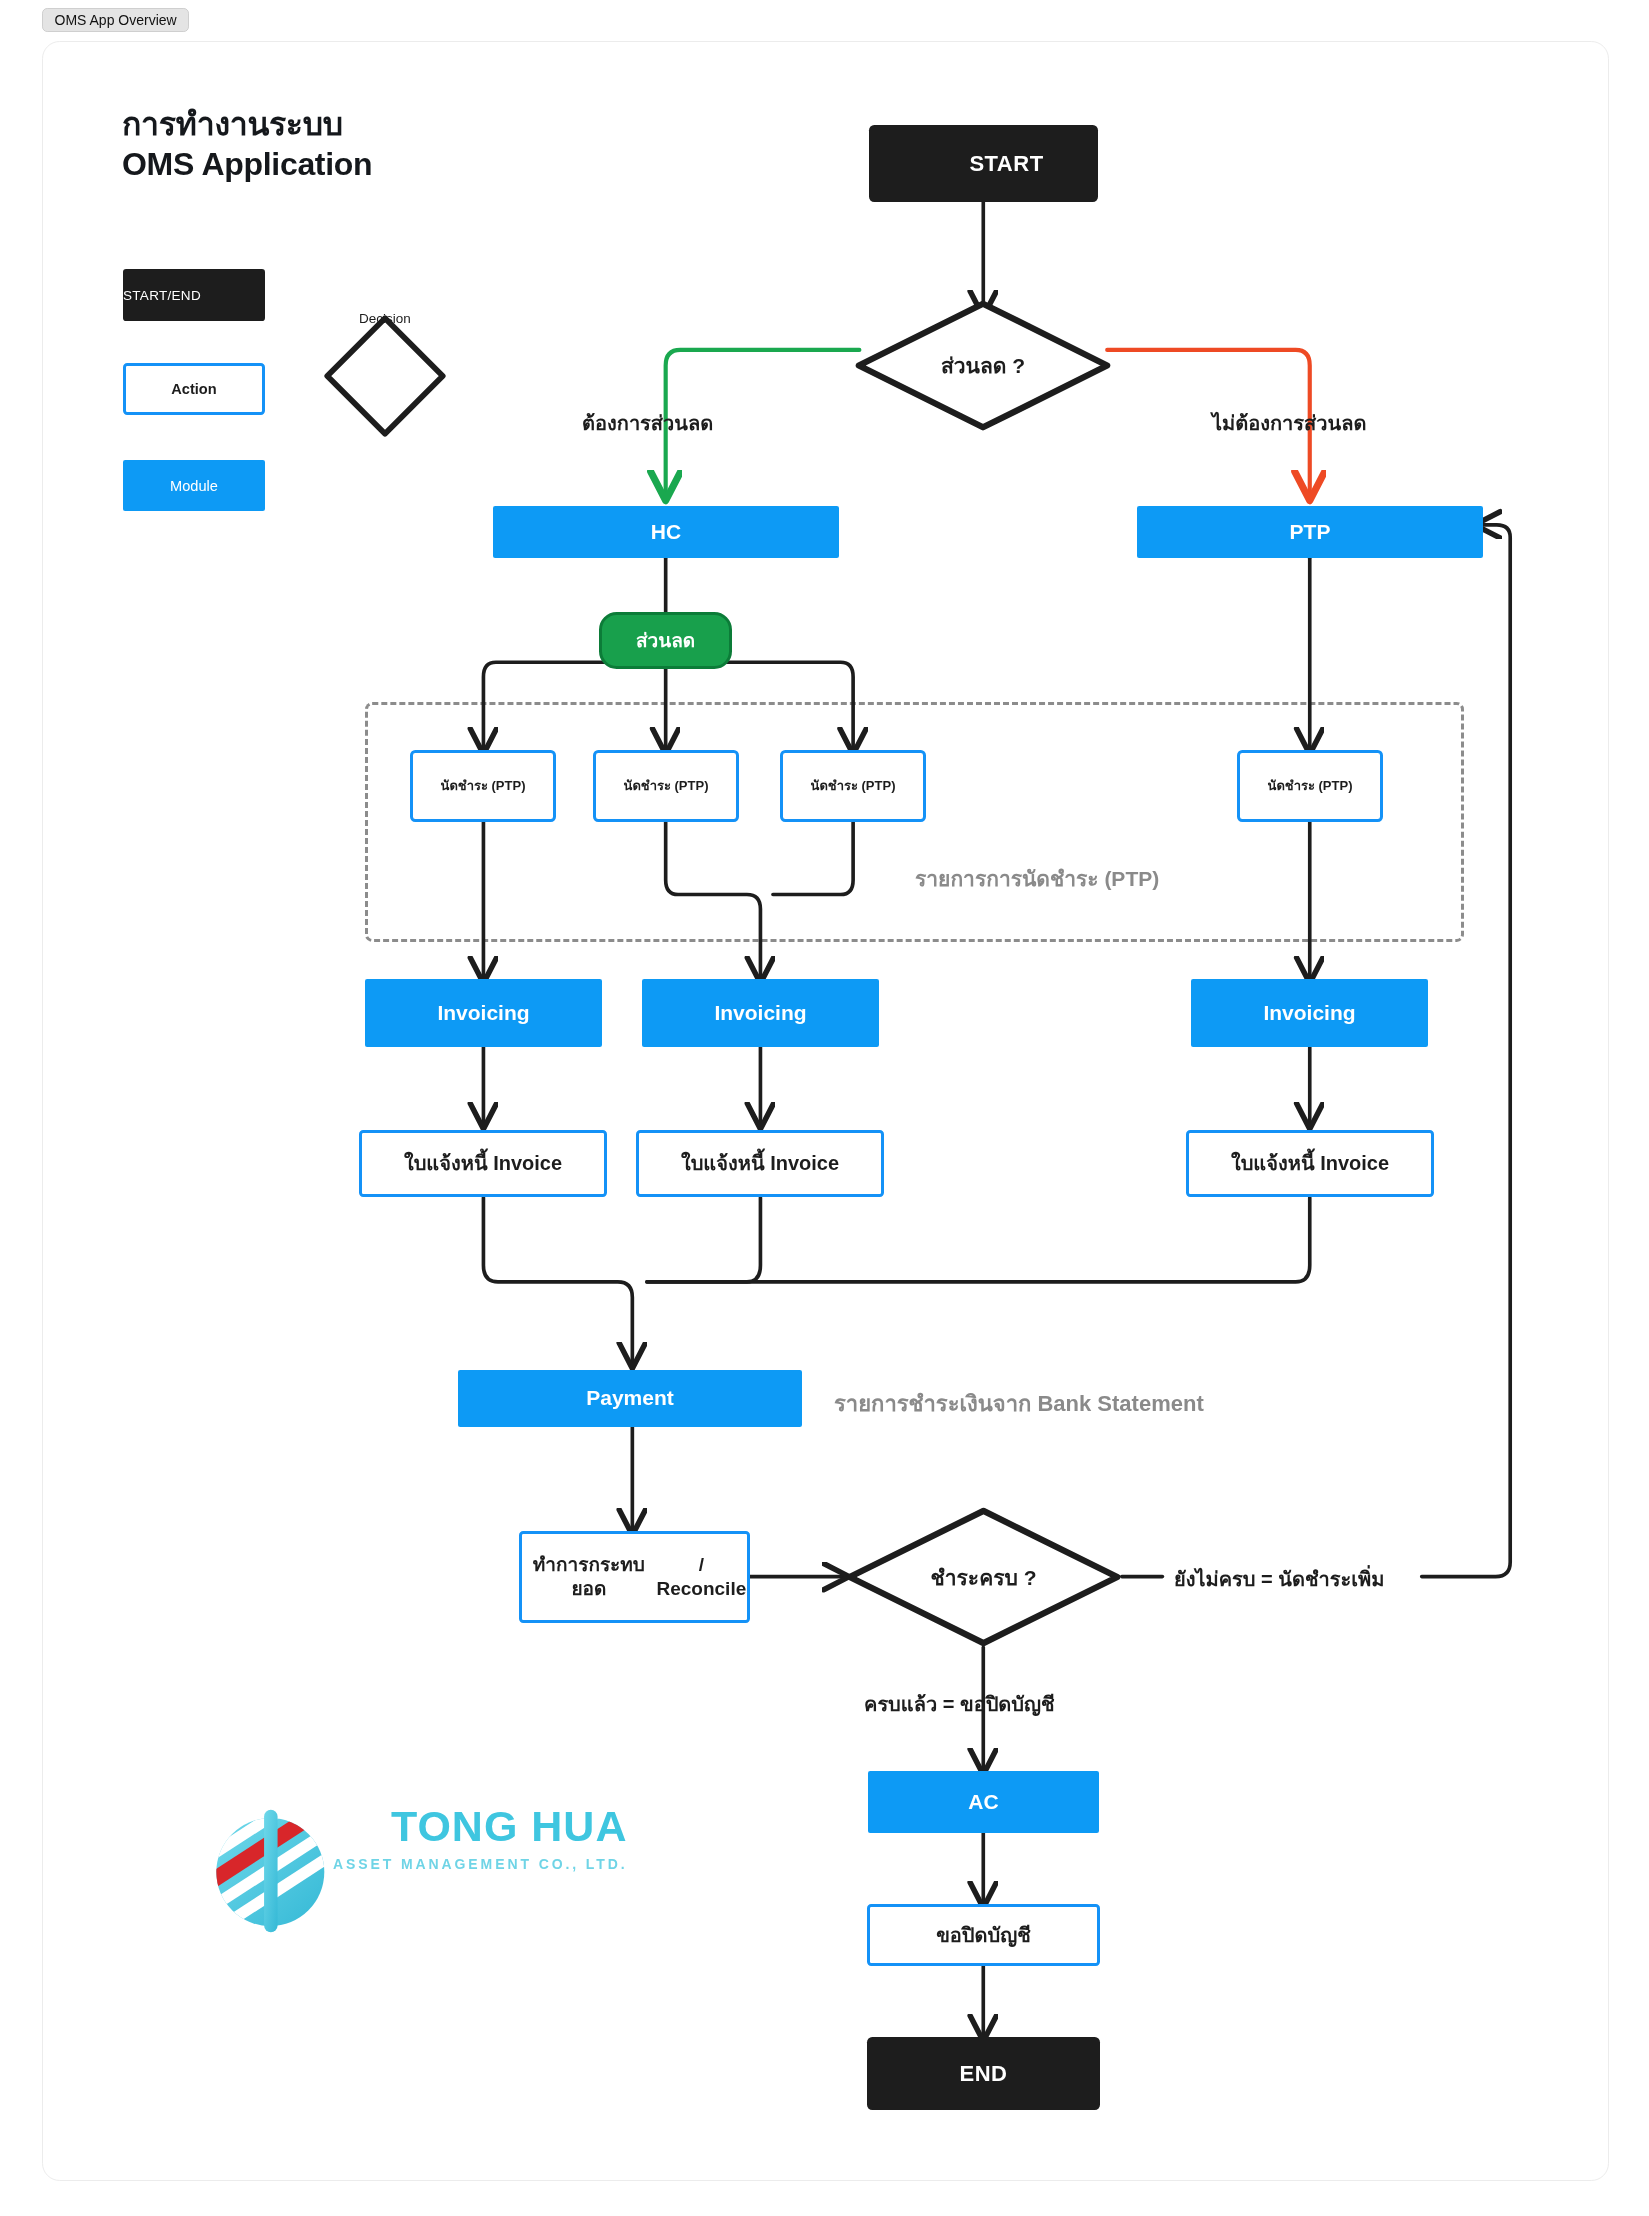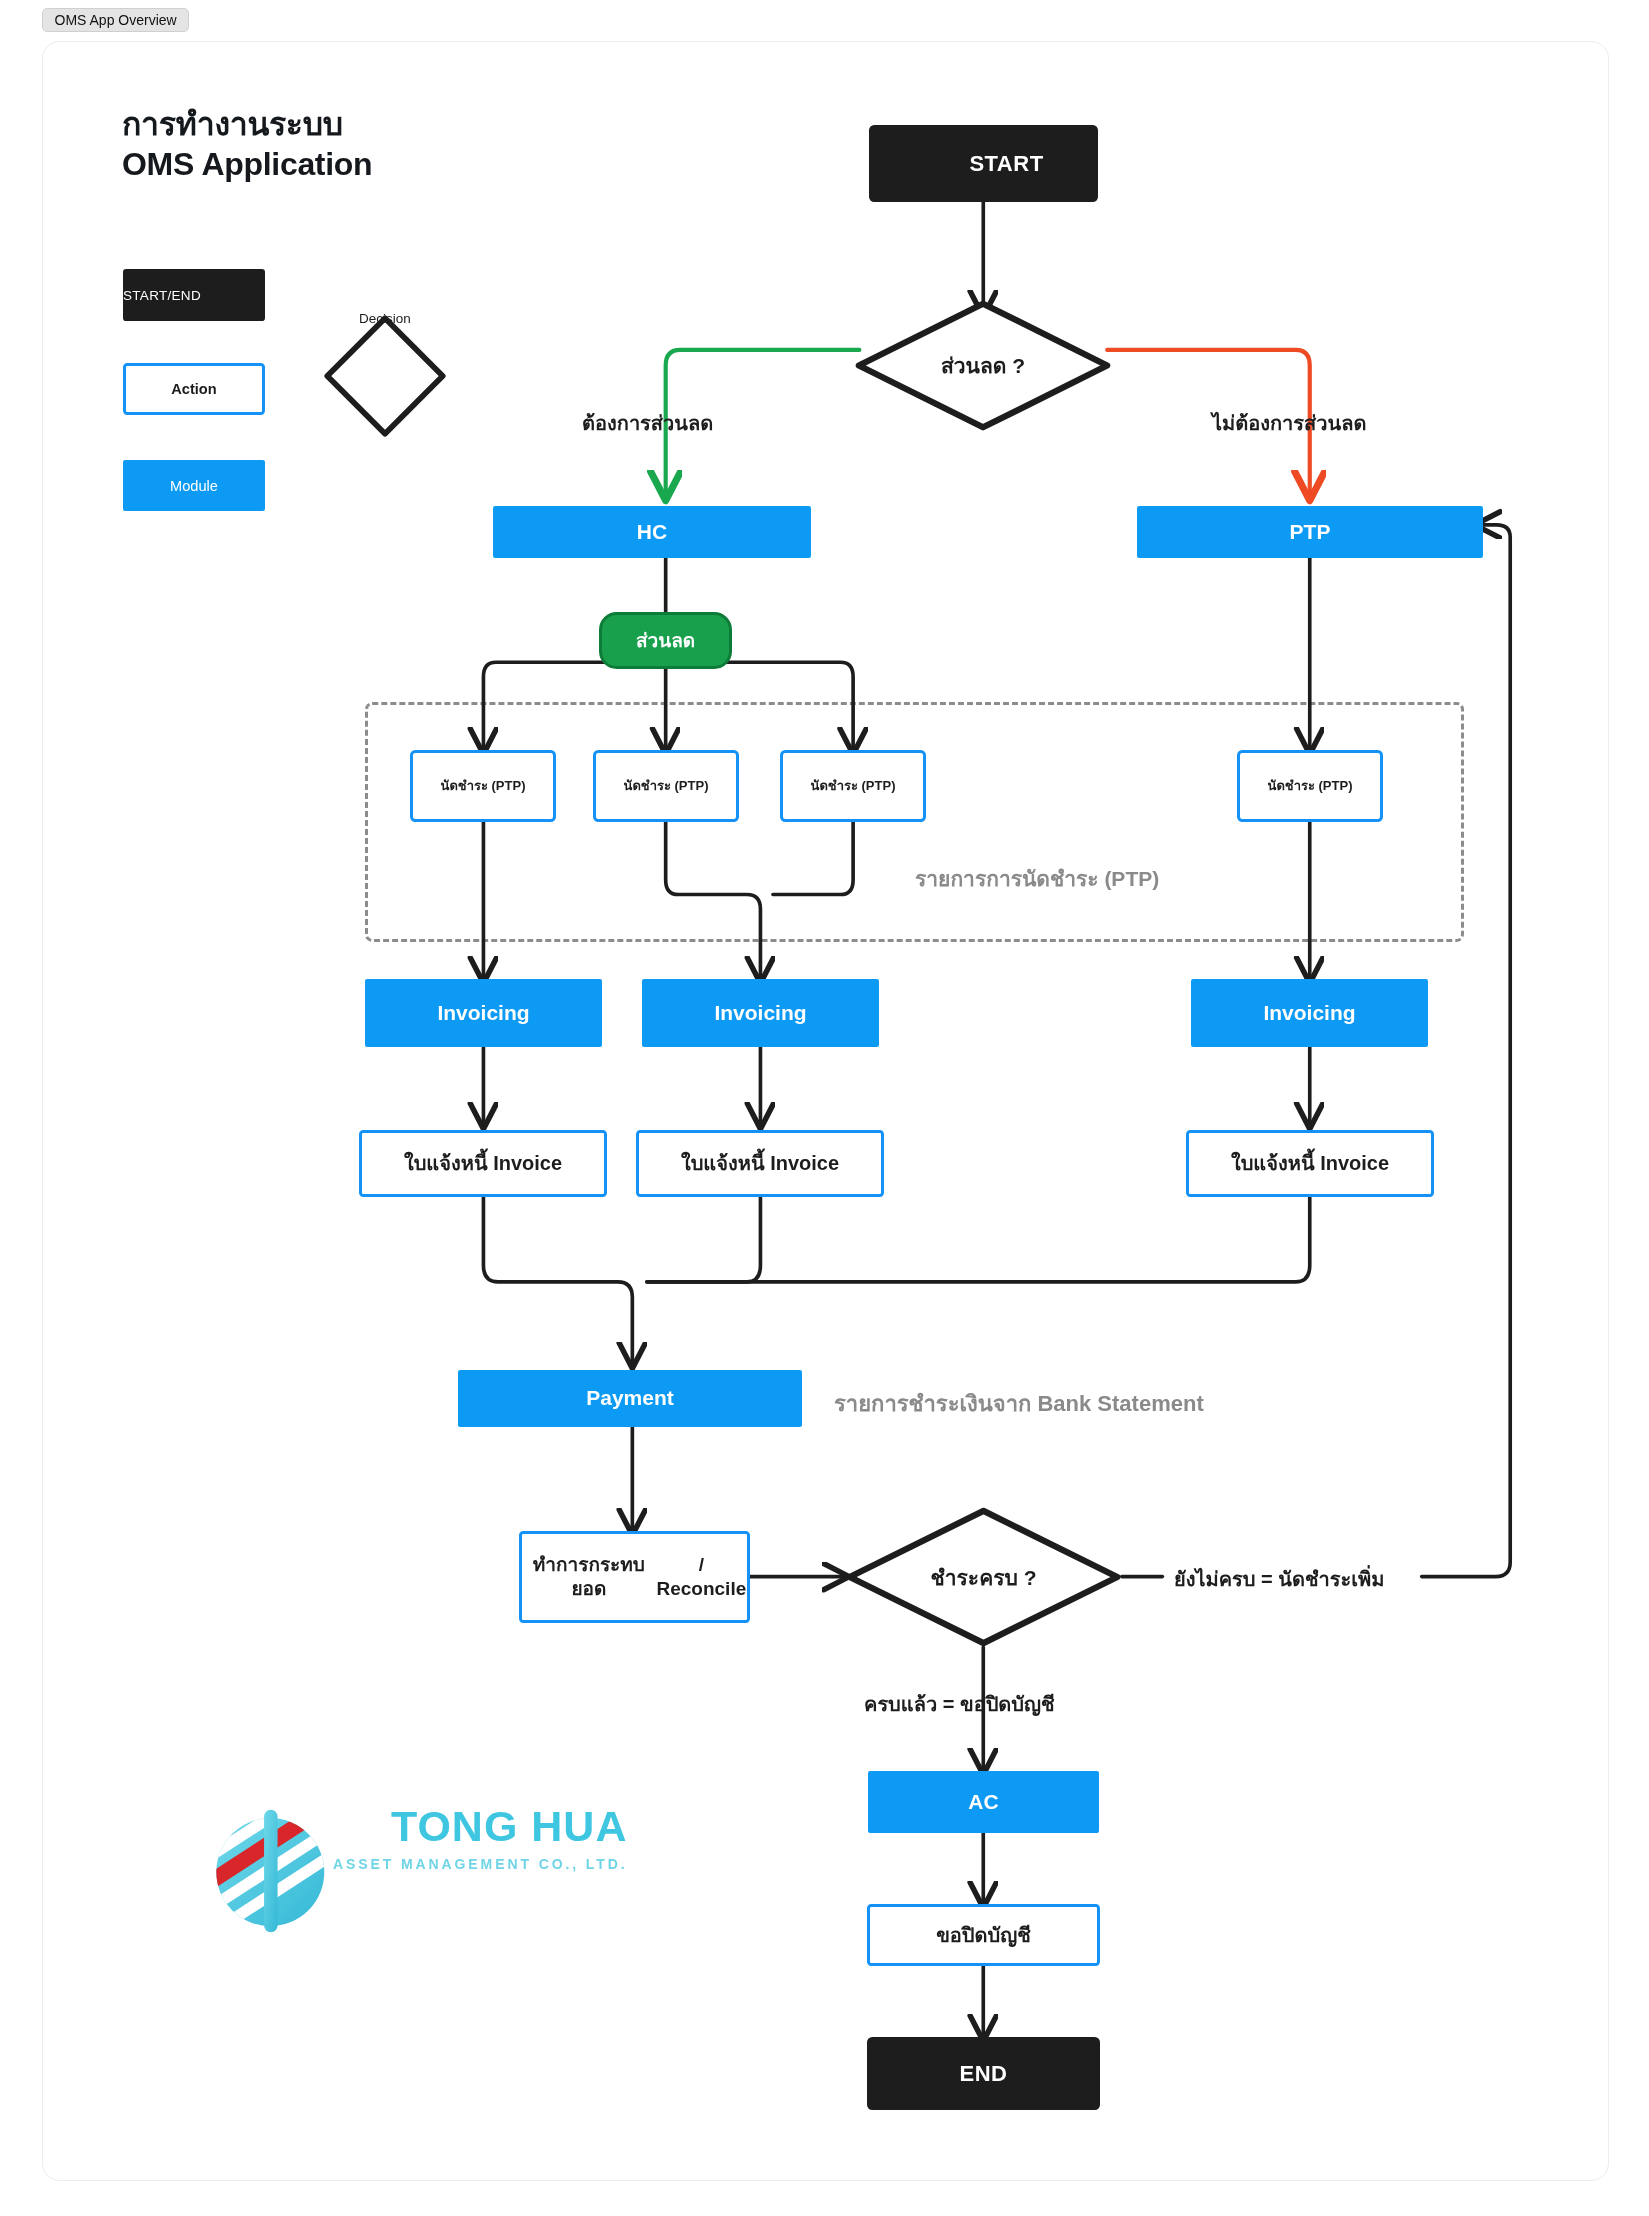--- a/index.html
+++ b/index.html
@@ -212,21 +212,21 @@
     <polygon points="248,9 487,128 248,247 9,128" fill="#ffffff" stroke="#1d1d1d" stroke-width="12" stroke-linejoin="round"></polygon>
   </svg>
   <div style="position:absolute; left:0; top:0; width:258px; height:133px; display:flex; align-items:center; justify-content:center; font-size:21px; font-weight:bold; color:#1d1d1d;text-align:center;">
     <span>ส่วนลด ?</span>
   </div>
 </div>
 
 <div class="lbl" style="left:582px; top:407px; font-size:20px;">ต้องการส่วนลด</div>
 <div class="lbl" style="left:1212px; top:407px; font-size:20px;">ไม่ต้องการส่วนลด</div>
 
-<div class="node n-module" style="left:493px; top:506px; width:318px; height:52px;">
+<div class="node n-module" style="left:493px; top:506px; width:346px; height:52px;">
   <span>HC</span>
 </div>
 
 <div class="node n-module" style="left:1137px; top:506px; width:346px; height:52px;">
   <span>PTP</span>
 </div>
 
 <div class="node n-pill" style="left:599px; top:612px; width:133px; height:57px;">
   <span>ส่วนลด</span>
 </div>

